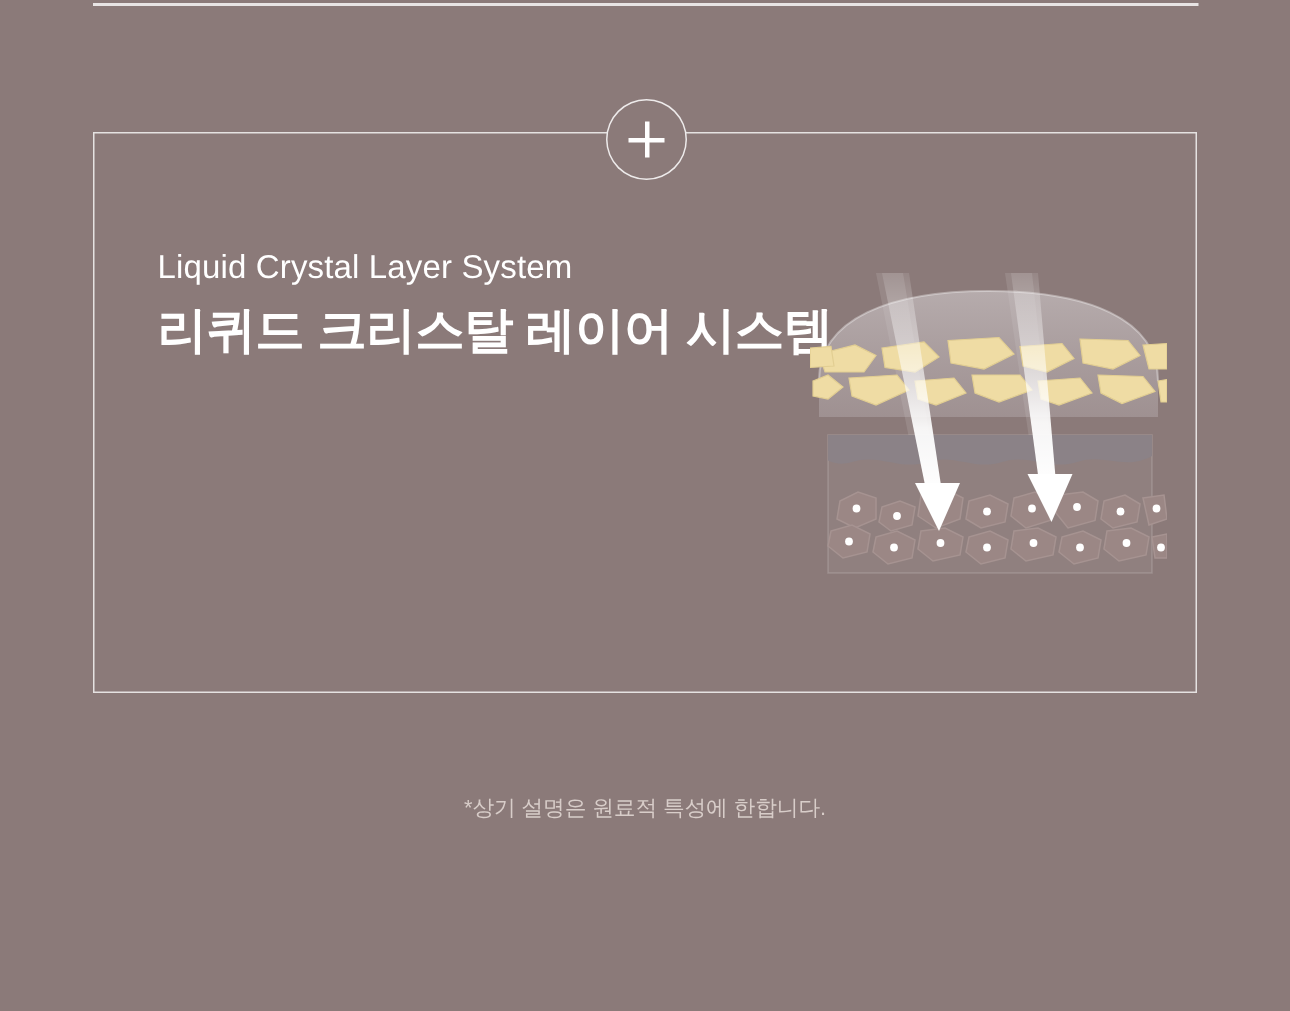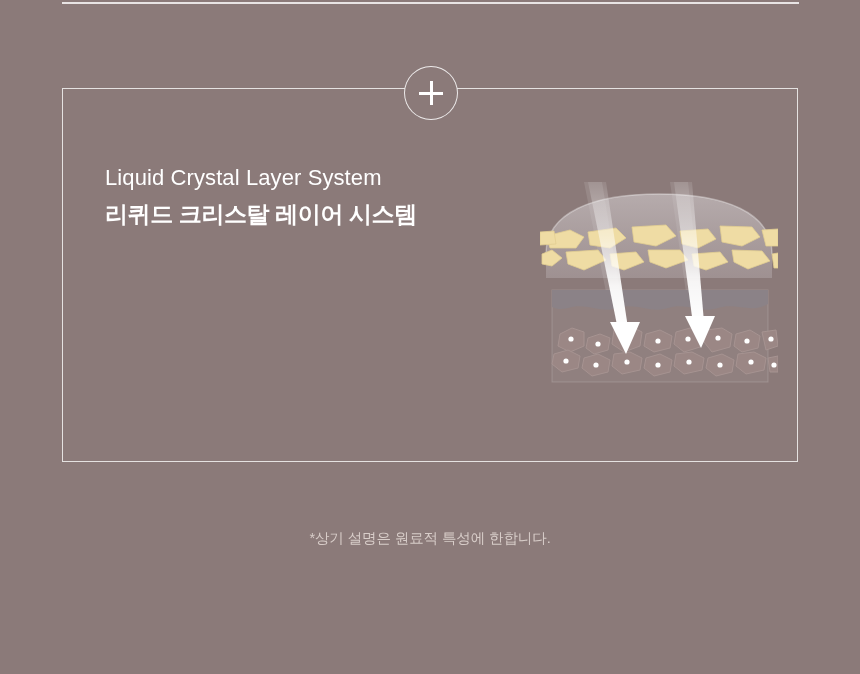--- a/index.html
+++ b/index.html
@@ -80,21 +80,21 @@
   .eyebrow {
     font-size: 22px;
     font-weight: 400;
     color: #ffffff;
     letter-spacing: 0.1px;
     line-height: 1.1;
     margin: 0;
     white-space: nowrap;
   }
   .headline {
-    font-size: 23px;
+    font-size: 33px;
     font-weight: 700;
     color: #ffffff;
     letter-spacing: -0.4px;
     line-height: 1.18;
     margin: 11px 0 0 0;
     white-space: nowrap;
   }
   .body-copy {
     margin: 27px 0 0 0;
     font-size: 18.5px;

